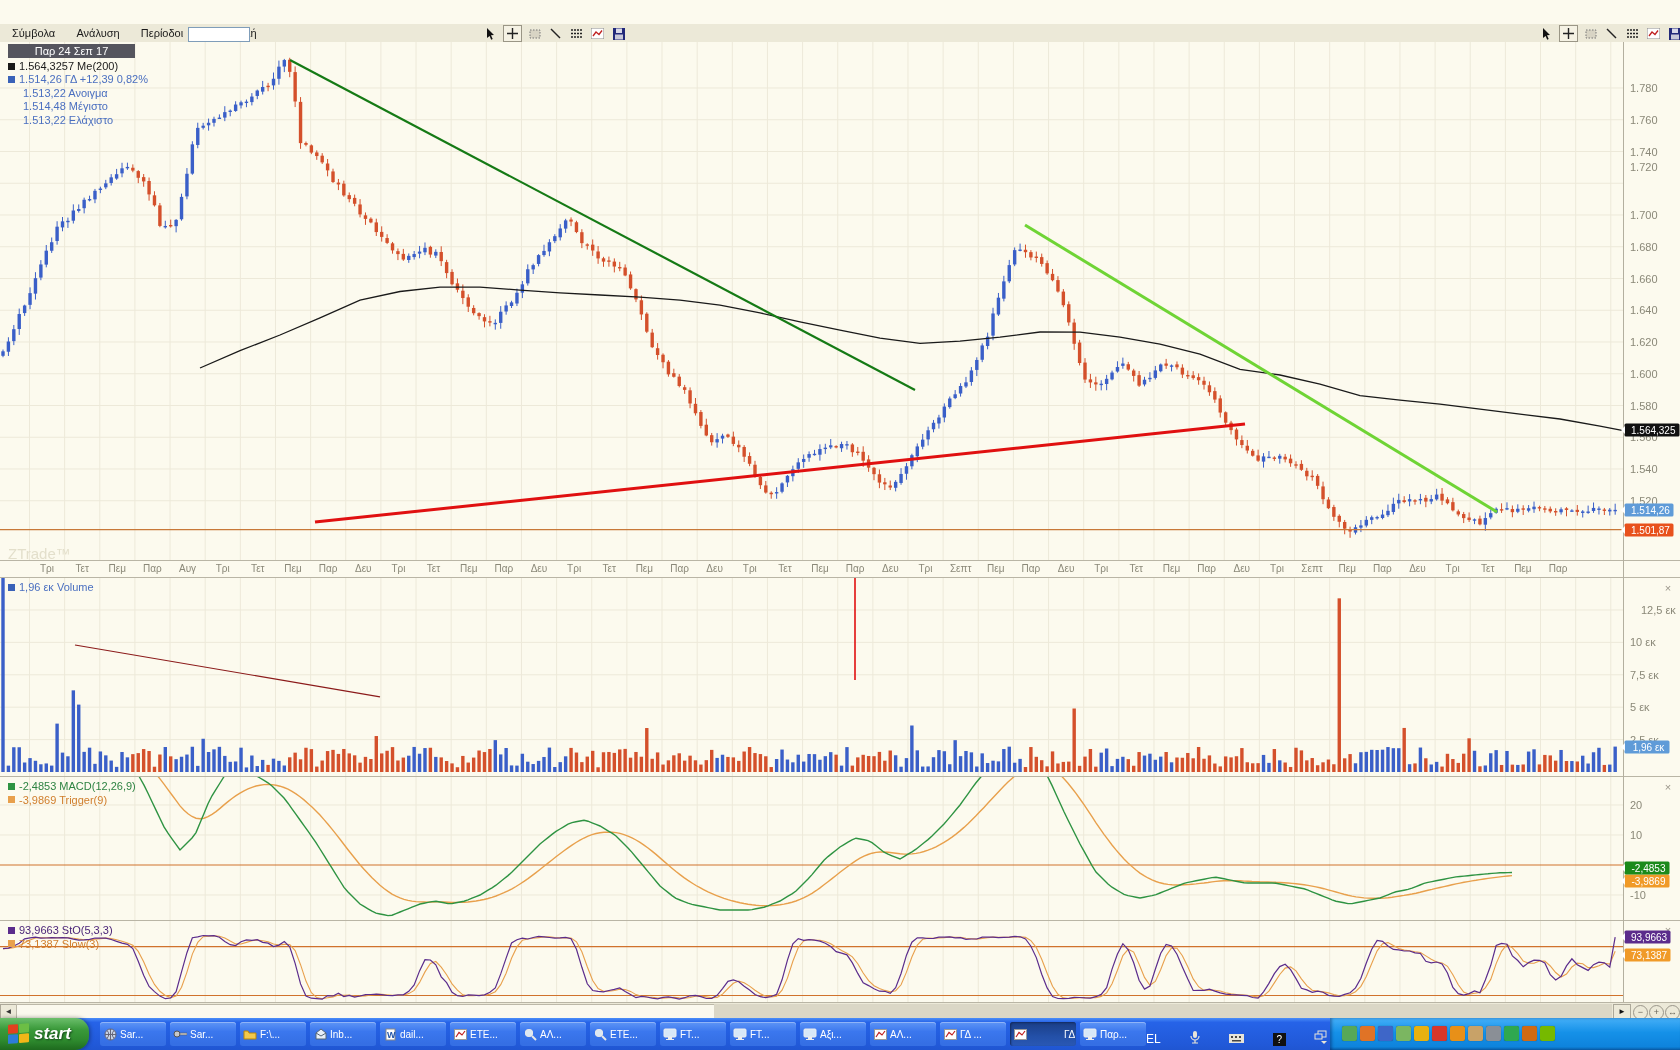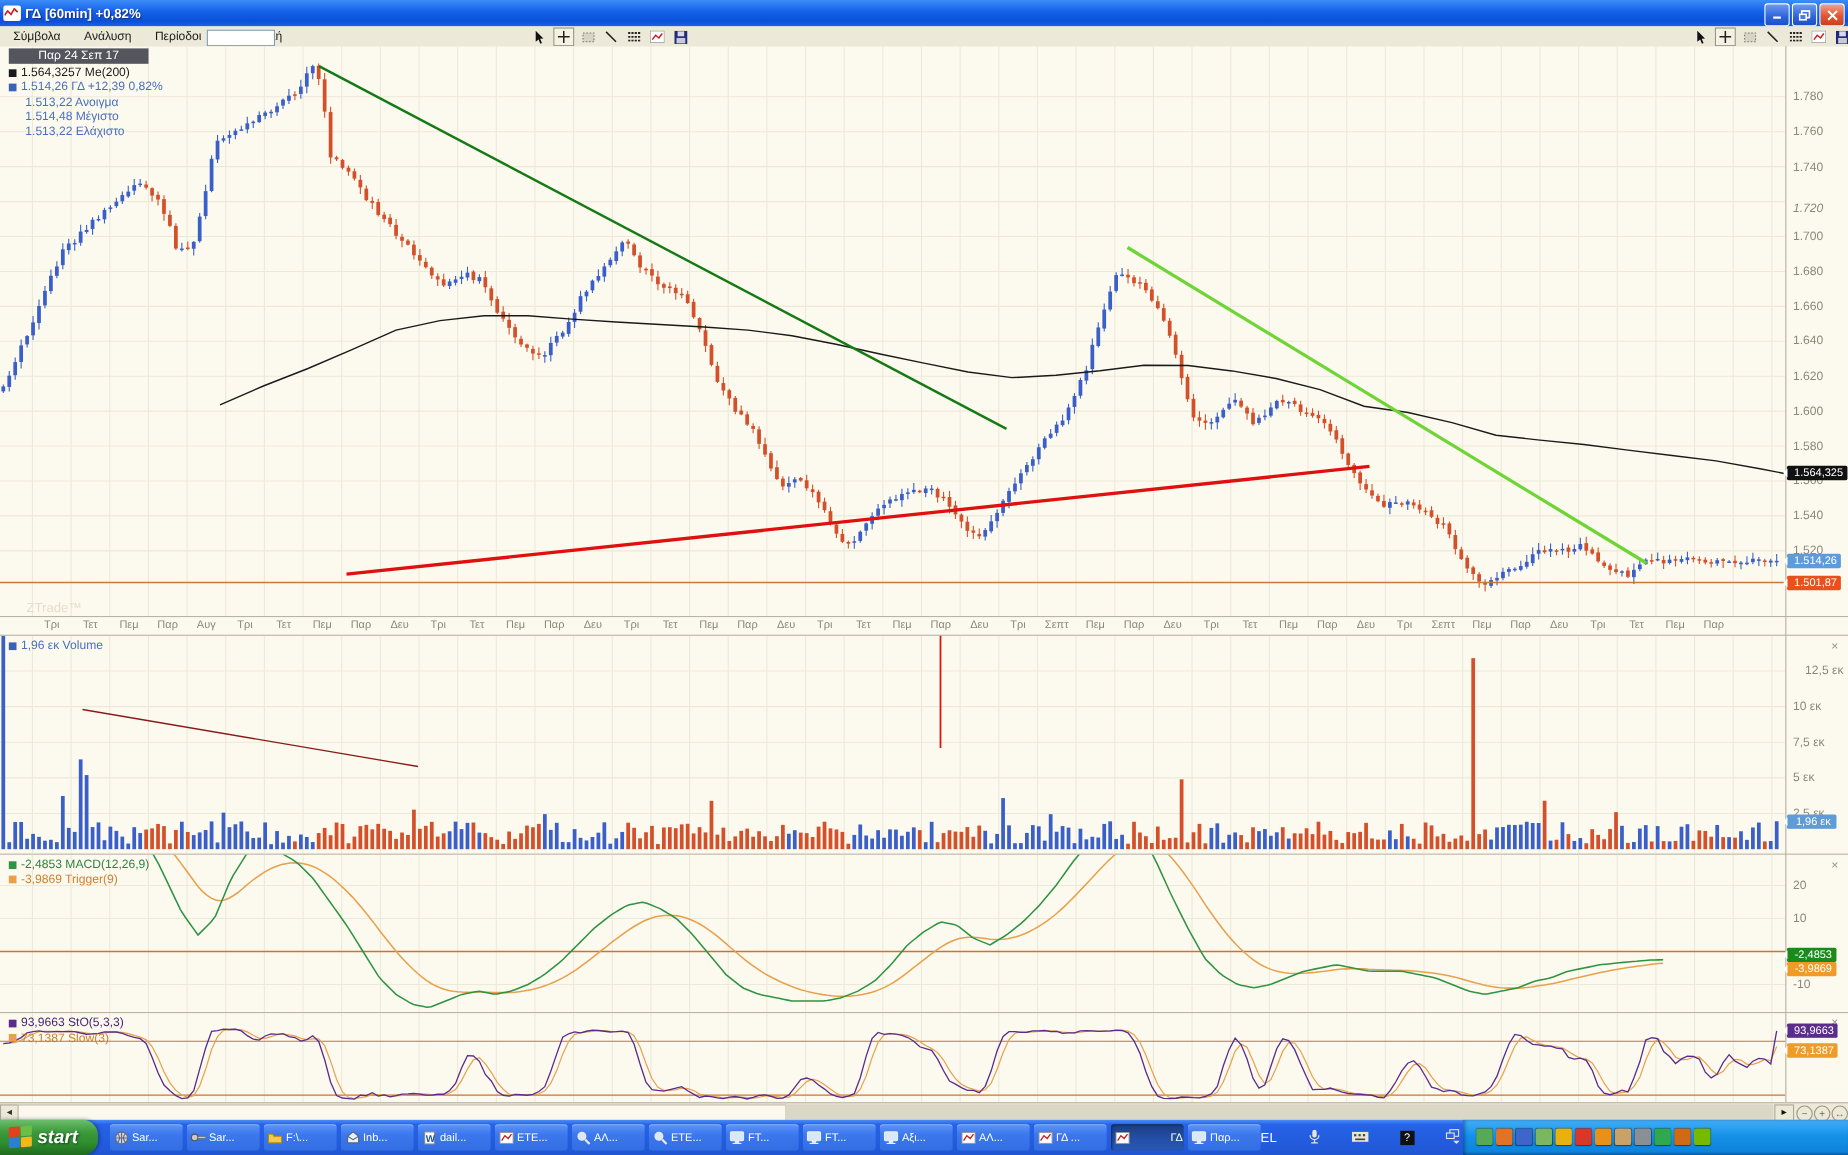--- a/index.html
+++ b/index.html
@@ -27,21 +27,21 @@
   #axis-sep{position:absolute;left:1623px;top:42px;width:1px;height:960px;background:#B3AF9F;}
   svg.pane{position:absolute;left:0;}
   .tick{position:absolute;color:#8A8878;font-size:11px;}
   .xlab{position:absolute;top:563px;color:#8A8878;font-size:10px;transform:translateX(-50%);}
   .tag{position:absolute;left:1625px;color:#fff;font-size:10px;padding:1px 3px 1px 6px;white-space:nowrap;border-radius:1px;}
   .tag:before{content:"";position:absolute;left:-4px;top:50%;margin-top:-4px;border-right:4px solid currentColor;border-top:4px solid transparent;border-bottom:4px solid transparent;}
   .legend-row{position:absolute;font-size:11px;display:flex;align-items:center;gap:4px;}
   .sw{width:7px;height:7px;display:inline-block;}
   #date-tag{position:absolute;left:8px;top:44px;width:127px;height:14px;background:#55555E;color:#fff;
     font-size:11px;text-align:center;line-height:14px;}
-  #watermark{position:absolute;left:24px;top:545px;color:#E3DfCB;font-size:12px;}
+  #watermark{position:absolute;left:8px;top:545px;color:#E3DfCB;font-size:15px;}
   .panel-x{position:absolute;left:1662px;width:12px;height:12px;color:#9A968A;font-size:11px;line-height:12px;text-align:center;}
   
   #hscroll{position:absolute;left:0;top:1002px;width:1680px;height:16px;background:#ECE9D8;border-top:1px solid #B9B5A5;}
   #hs-left{position:absolute;left:0;top:1px;width:15px;height:14px;background:#ECE9D8;border:1px solid #ACA899;color:#333;
     font-size:8px;text-align:center;line-height:13px;}
   #hs-thumb{position:absolute;left:16px;top:1px;width:697px;height:14px;background:#FBF9EE;border:1px solid #BCB8A8;}
   #hs-track{position:absolute;left:714px;top:1px;width:898px;height:14px;background:#DBD7C6;}
   #hs-right{position:absolute;left:1613px;top:1px;width:16px;height:14px;background:#ECE9D8;border:1px solid #ACA899;font-size:8px;text-align:center;line-height:13px;color:#111;}
   .zoombtn{position:absolute;top:2px;width:13px;height:13px;border:1px solid #9A968A;border-radius:50%;color:#6A665A;
     font-size:9px;line-height:12px;text-align:center;background:#ECE9D8;}
@@ -52,56 +52,30 @@
     background:linear-gradient(180deg,#6CBF6C 0%,#3B9A3B 35%,#2E8A2E 70%,#1E6A1E 100%);
     display:flex;align-items:center;box-shadow:1px 0 4px rgba(0,0,0,.4);}
   #start-label{color:#fff;font-weight:bold;font-style:italic;font-size:17px;text-shadow:1px 1px 2px #14441A;margin-left:4px;}
   #winflag{width:22px;height:20px;margin-left:8px;position:relative;transform:skewY(-5deg);}
   #winflag i{position:absolute;width:10px;height:9px;border-radius:1px;}
   .taskbtn{position:absolute;top:4px;height:24px;width:60px;border-radius:3px;
     background:linear-gradient(180deg,#5E95F6 0%,#3B77EE 40%,#356FE4 90%);box-shadow:inset 0 1px 0 #8FB4F8;
     color:#fff;font-size:10px;display:flex;align-items:center;gap:3px;padding:0 3px;overflow:hidden;white-space:nowrap;}
   .taskbtn.active{background:linear-gradient(180deg,#1B3E86 0%,#2350A8 60%,#2A58B4 100%);box-shadow:inset 1px 1px 2px #122A60;gap:37px;}
   .tb-ico{width:14px;height:12px;flex:0 0 auto;display:flex;align-items:center;justify-content:center;}
-  #indicators{position:absolute;left:1146px;top:4px;height:24px;display:flex;align-items:center;gap:28px;color:#fff;}
+  #indicators{position:absolute;left:1146px;top:4px;height:24px;display:flex;align-items:flex-end;gap:28px;color:#fff;}
   #tray{position:absolute;left:1330px;top:0;width:350px;height:32px;
     background:linear-gradient(180deg,#44AFF8 0%,#1591E8 45%,#0E83DC 90%,#0A66B4 100%);box-shadow:inset 2px 0 3px rgba(0,0,60,.35);}
   .tray-ico{position:absolute;top:8px;width:15px;height:15px;border-radius:2px;box-shadow:0 0 1px rgba(0,0,0,.5);}
 </style>
 </head>
 <body>
 
 <div id="screen">
 
-  <div id="titlebar">
-    <span id="title-icon">
-        <svg width="13" height="9">
-          <polyline points="0,7 3,3 6,6 9,1 12,4" fill="none" stroke="#C02020" stroke-width="1.5"></polyline>
-        </svg>
-      </span>
-    <span id="window-title">ΓΔ [60min] +0,82%</span>
-    <div id="win-buttons">
-      <span class="winbtn">
-          <svg width="10" height="9">
-            <rect x="1" y="6" width="7" height="2" fill="#fff"></rect>
-          </svg>
-        </span>
-      <span class="winbtn">
-          <svg width="11" height="10">
-            <rect x="3" y="1" width="7" height="6" fill="none" stroke="#fff" stroke-width="1.6"></rect>
-            <rect x="1" y="4" width="6" height="5" fill="#4A79E0" stroke="#fff" stroke-width="1.4"></rect>
-          </svg>
-        </span>
-      <span class="winbtn close">
-          <svg width="10" height="10">
-            <path d="M1,1 L9,9 M9,1 L1,9" stroke="#fff" stroke-width="1.8"></path>
-          </svg>
-        </span>
-    </div>
-  </div>
 
   <div id="menubar">
     <div id="menu-items">
         <span class="menu-item" style="left: 6px;">Σύμβολα</span>
         <span class="menu-item" style="left: 70.4px;">Ανάλυση</span>
         <span class="menu-item" style="left: 134.8px;">Περίοδοι</span>
         <span class="menu-item" style="left: 206.4px;">Προβολή</span>
       </div>
     <input id="symbol-input" type="text" value="" style="">
     <div class="tbgroup" id="toolbar-a" style="left:482px">
@@ -1387,21 +1361,21 @@
       <div class="xlab" style="left: 1417.46px;">Δευ</div>
       <div class="xlab" style="left: 1452.6px;">Τρι</div>
       <div class="xlab" style="left: 1487.74px;">Τετ</div>
       <div class="xlab" style="left: 1522.88px;">Πεμ</div>
       <div class="xlab" style="left: 1558.02px;">Παρ</div>
     </div>
   <div id="yticks">
       <div class="tick" style="left: 1630px; top: 82px;">1.780</div>
       <div class="tick" style="left: 1630px; top: 113.75px;">1.760</div>
       <div class="tick" style="left: 1630px; top: 145.5px;">1.740</div>
-      <div class="tick" style="left: 1630px; top: 184px; font-style: italic;">1.720</div>
+      <div class="tick" style="left: 1630px; top: 161px;">1.720</div>
       <div class="tick" style="left: 1630px; top: 209px;">1.700</div>
       <div class="tick" style="left: 1630px; top: 240.75px;">1.680</div>
       <div class="tick" style="left: 1630px; top: 272.5px;">1.660</div>
       <div class="tick" style="left: 1630px; top: 304.25px;">1.640</div>
       <div class="tick" style="left: 1630px; top: 336px;">1.620</div>
       <div class="tick" style="left: 1630px; top: 367.75px;">1.600</div>
       <div class="tick" style="left: 1630px; top: 399.5px;">1.580</div>
       <div class="tick" style="left: 1630px; top: 431.25px;">1.560</div>
       <div class="tick" style="left: 1630px; top: 463px;">1.540</div>
       <div class="tick" style="left: 1630px; top: 494.75px;">1.520</div>

